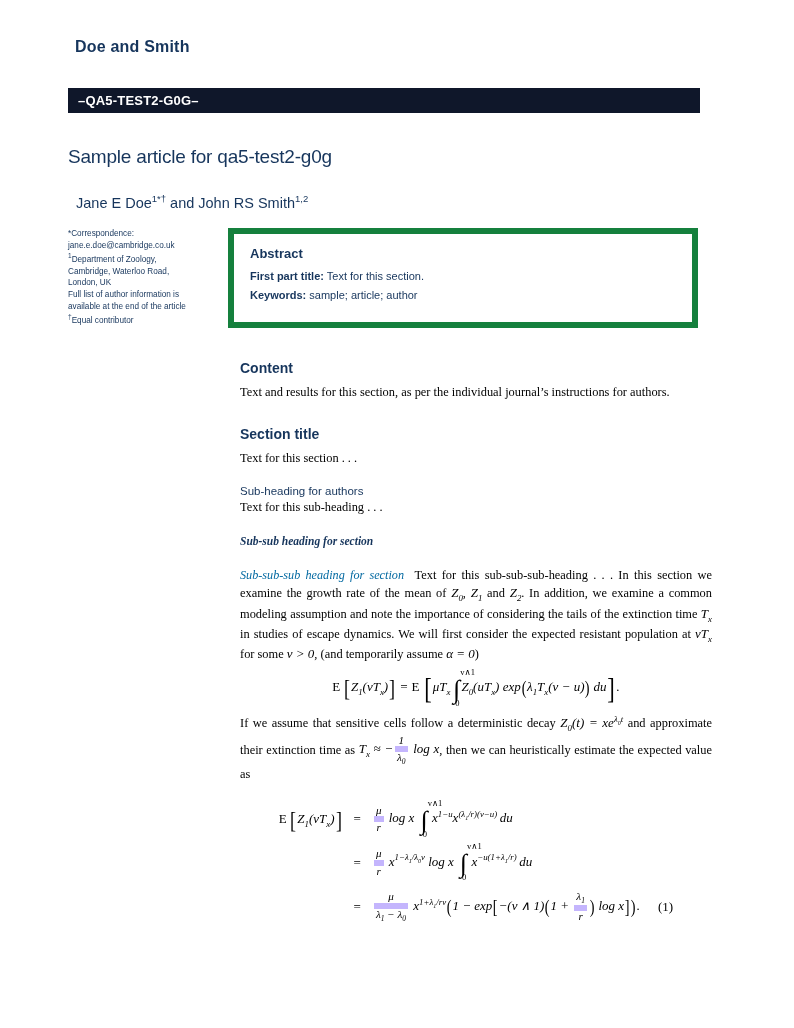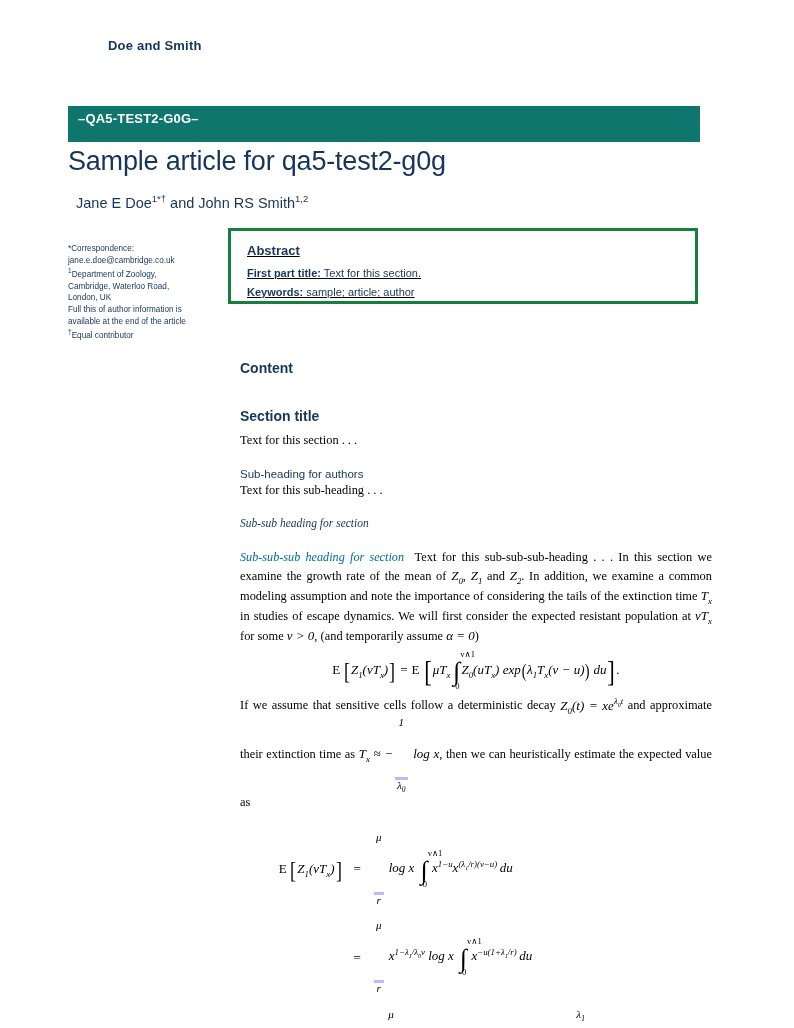--- a/index.html
+++ b/index.html
@@ -16,89 +16,88 @@
     overflow: hidden;
   }
   .page {
     position: relative;
     width: 794px;
     height: 1028px;
     background: #fff;
   }
   .running-head {
     position: absolute;
-    left: 84px;
+    left: 51px;
     top: 38px;
-    font-size: 13px;
+    font-size: 16px;
     font-weight: bold;
     letter-spacing: 0.2px;
     color: #16355c;
     padding-left: 24px;
   }
   .title-band {
     position: absolute;
     left: 68px;
-    top: 106px;
+    top: 88px;
     width: 632px;
-    height: 36px;
-    background: #0f766e;
+    height: 25px;
+    background: #0f172a;
   }
   .title-band-text {
     position: absolute;
     left: 10px;
     top: 5px;
     font-size: 13px;
     font-weight: bold;
     color: #ffffff;
     letter-spacing: 0.2px;
   }
   .article-title {
     position: absolute;
     left: 68px;
     top: 146px;
     width: 640px;
-    font-size: 27px;
+    font-size: 19px;
     font-weight: normal;
     color: #16355c;
     letter-spacing: -0.2px;
   }
   .authors {
     position: absolute;
     left: 76px;
     top: 193px;
     width: 640px;
     font-size: 14.5px;
     color: #16355c;
   }
   .authors sup {
     font-size: 9.5px;
     vertical-align: super;
   }
   .side-col {
     position: absolute;
     left: 68px;
-    top: 243px;
+    top: 228px;
     width: 145px;
     font-size: 8.2px;
     line-height: 1.42;
     color: #16355c;
   }
   .side-col sup {
     font-size: 6.5px;
     vertical-align: super;
   }
   .abstract-box {
     position: absolute;
     left: 228px;
     top: 228px;
     width: 470px;
-    height: 76px;
-    border: 3px solid #15803d;
+    height: 100px;
+    border: 6px solid #15803d;
     box-sizing: border-box;
-    text-decoration: underline;
   }
   .abstract-inner {
     padding: 12px 16px 0 16px;
     color: #16355c;
   }
   .abstract-heading {
     font-size: 13px;
     font-weight: bold;
     margin: 0 0 9px 0;
   }
@@ -127,21 +126,21 @@
     font-family: "Liberation Sans", sans-serif;
     font-size: 11.5px;
     font-weight: normal;
     color: #16355c;
     margin: 0 0 2px 0;
   }
   h4.subsubsec {
     font-family: "Liberation Serif", serif;
     font-size: 11.5px;
     font-style: italic;
-    font-weight: normal;
+    font-weight: bold;
     color: #16355c;
     margin: 0 0 2px 0;
   }
   p.para {
     font-family: "Liberation Serif", serif;
     font-size: 12.4px;
     line-height: 1.42;
     margin: 0;
     text-align: justify;
     color: #000;
@@ -171,21 +170,21 @@
   }
   .frac {
     display: inline-block;
     vertical-align: middle;
     text-align: center;
     font-size: 0.85em;
     line-height: 1.05;
     margin: 0 2px;
   }
   .frac .num { display: block; padding: 0 2px; }
-  .frac .den { display: block; border-top: 3px solid #c4b5fd; padding: 0 2px; margin-top: 48px; }
+  .frac .den { display: block; border-top: 6px solid #c4b5fd; padding: 0 2px; }
   .bigint {
     display: inline-block;
     position: relative;
     font-size: 26px;
     line-height: 0.6;
     vertical-align: middle;
     font-family: "Liberation Serif", serif;
     font-style: italic;
     margin: 0 1px 0 3px;
     top: 1px;
@@ -256,21 +255,21 @@
   </div>
 
   <div class="side-col">
     <div>*Correspondence:</div>
     <div>jane.e.doe@cambridge.co.uk</div>
     <div>
       <sup>1</sup><span>Department of Zoology,</span>
     </div>
     <div>Cambridge, Waterloo Road,</div>
     <div>London, UK</div>
-    <div>Full this of author information is</div>
+    <div>Full list of author information is</div>
     <div>available at the end of the article</div>
     <div>
       <sup>†</sup><span>Equal contributor</span>
     </div>
   </div>
 
   <div class="abstract-box">
     <div class="abstract-inner">
       <div class="abstract-heading">Abstract</div>
       <div class="abstract-line">
@@ -280,20 +279,21 @@
       <div class="abstract-line">
         <b>Keywords:</b>
         <span>sample; article; author</span>
       </div>
     </div>
   </div>
 
   <div class="body-col">
 
     <h2 class="sec">Content</h2>
+    <p class="para">Text and results for this section, as per the individual journal’s instructions for authors.</p>
 
     <div class="gap-l"></div>
 
     <h2 class="sec">Section title</h2>
     <p class="para">Text for this section . . .</p>
 
     <div class="gap-m"></div>
 
     <h3 class="subsec">Sub-heading for authors</h3>
     <p class="para">Text for this sub-heading . . .</p>

